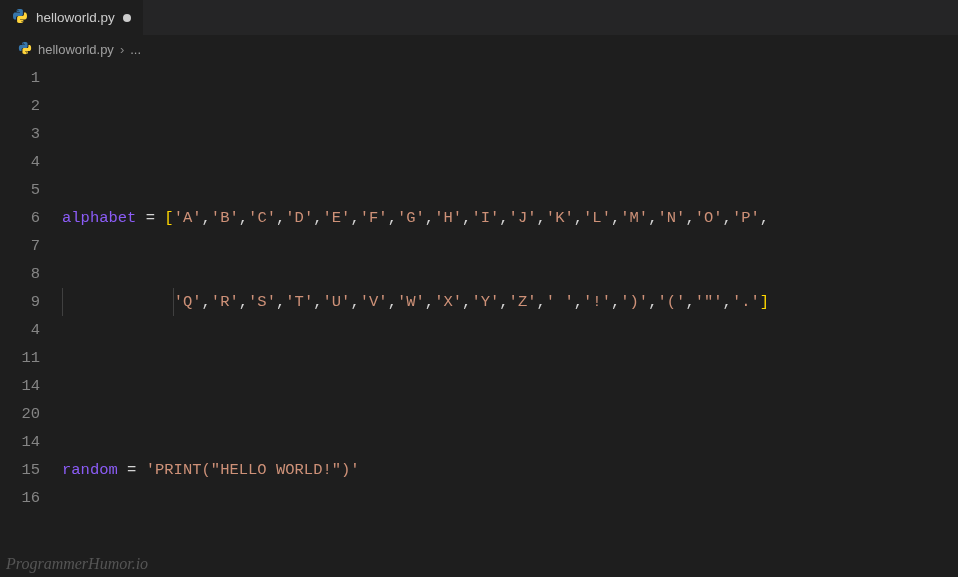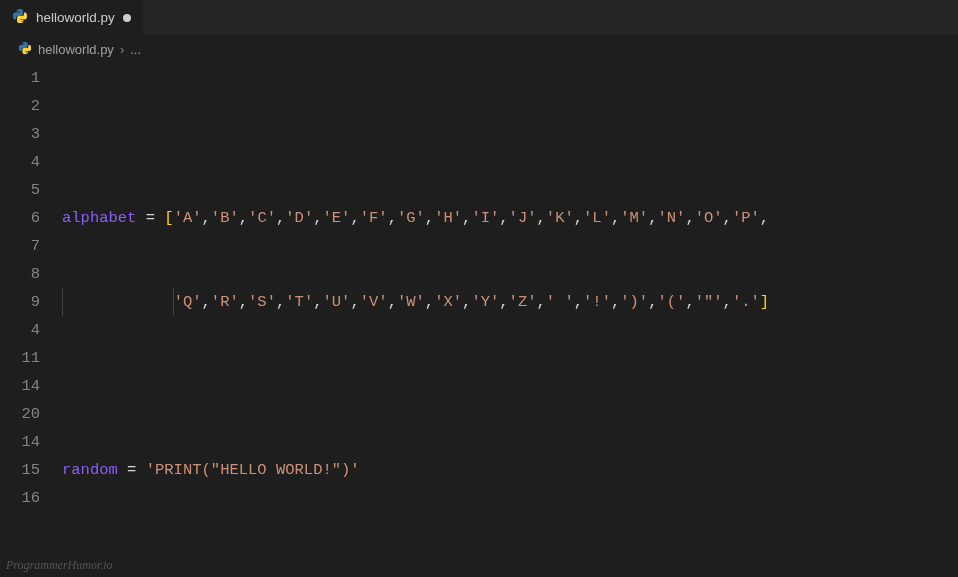--- a/index.html
+++ b/index.html
@@ -77,21 +77,21 @@
   .bracket    { color: #ffd700; }
   .str        { color: #ce9178; }
   .comma      { color: #d4d4d4; }
   .indent-guide {
     position:absolute; left:0; top:0; bottom:0; width:1px;
     background:#404040;
   }
   .watermark {
     position:absolute; left:6px; bottom:4px;
     font-family: Georgia, serif; font-style: italic;
-    color:#555; font-size:12px;
+    color:#555; font-size:16px;
   }
 </style>
 </head>
 <body>
 
 <div class="tab-bar">
   <div class="tab">
     <span class="python-icon">
       <svg width="16" height="16" viewBox="0 0 32 32">
           <path fill="#3776ab" d="M15.8 2c-6.8 0-6.4 3-6.4 3v3h6.5v1H6.3S2 8.5 2 15.9s3.8 7.1 3.8 7.1h2.3v-3.4s-.1-3.8 3.7-3.8h6.4s3.6.1 3.6-3.5V5.6S22.6 2 15.8 2zM11.9 4.1a1.2 1.2 0 1 1 0 2.4 1.2 1.2 0 0 1 0-2.4z"></path>

